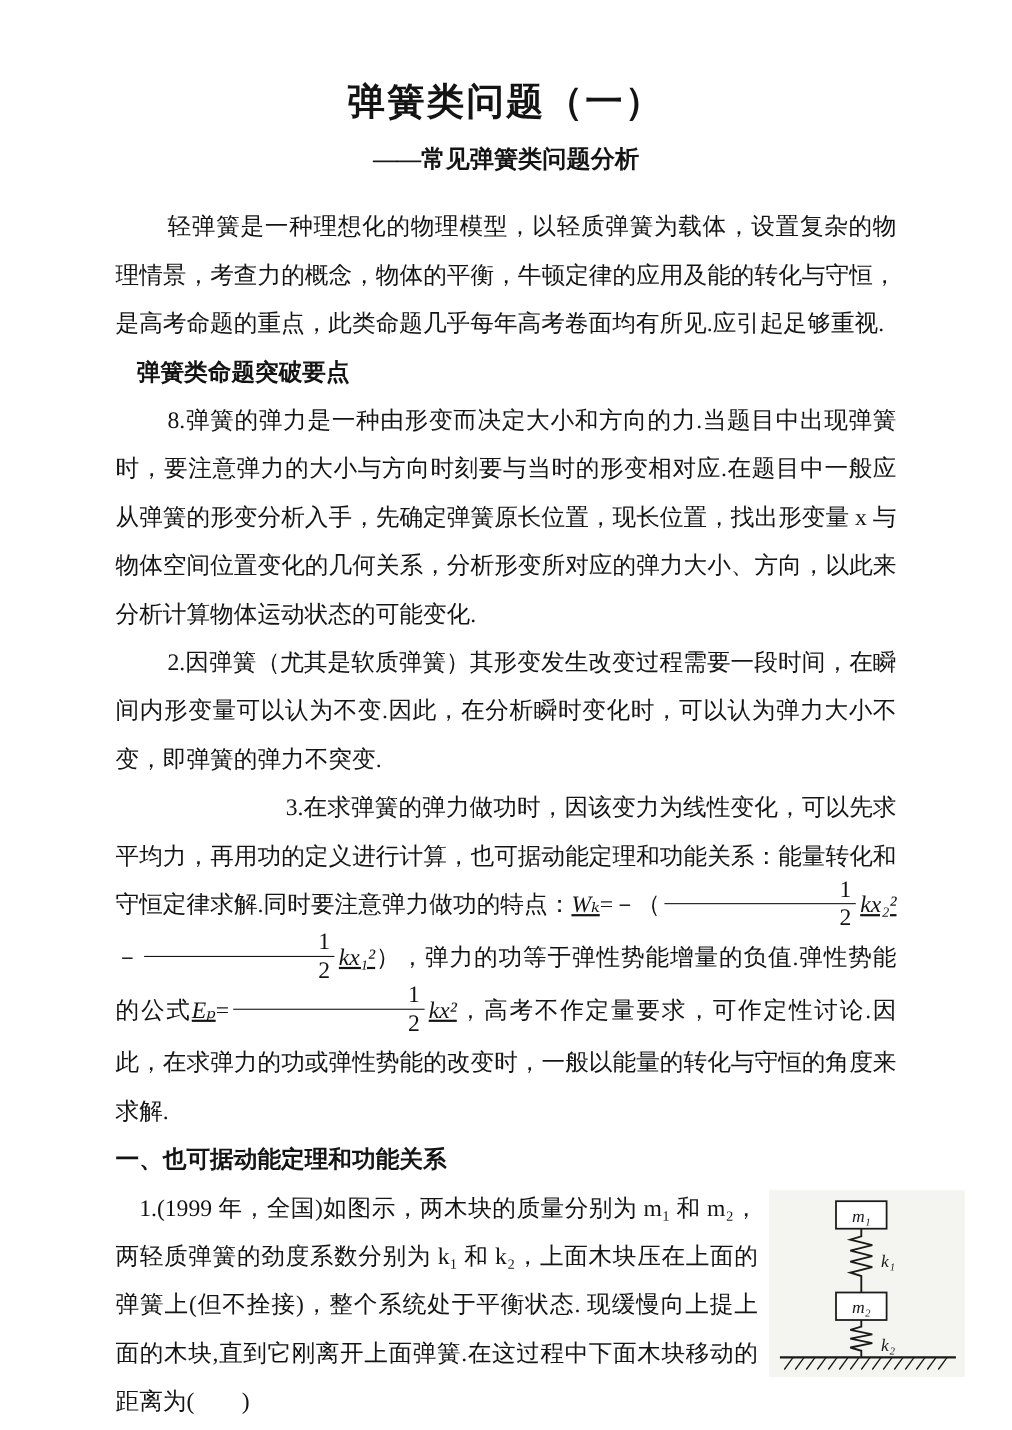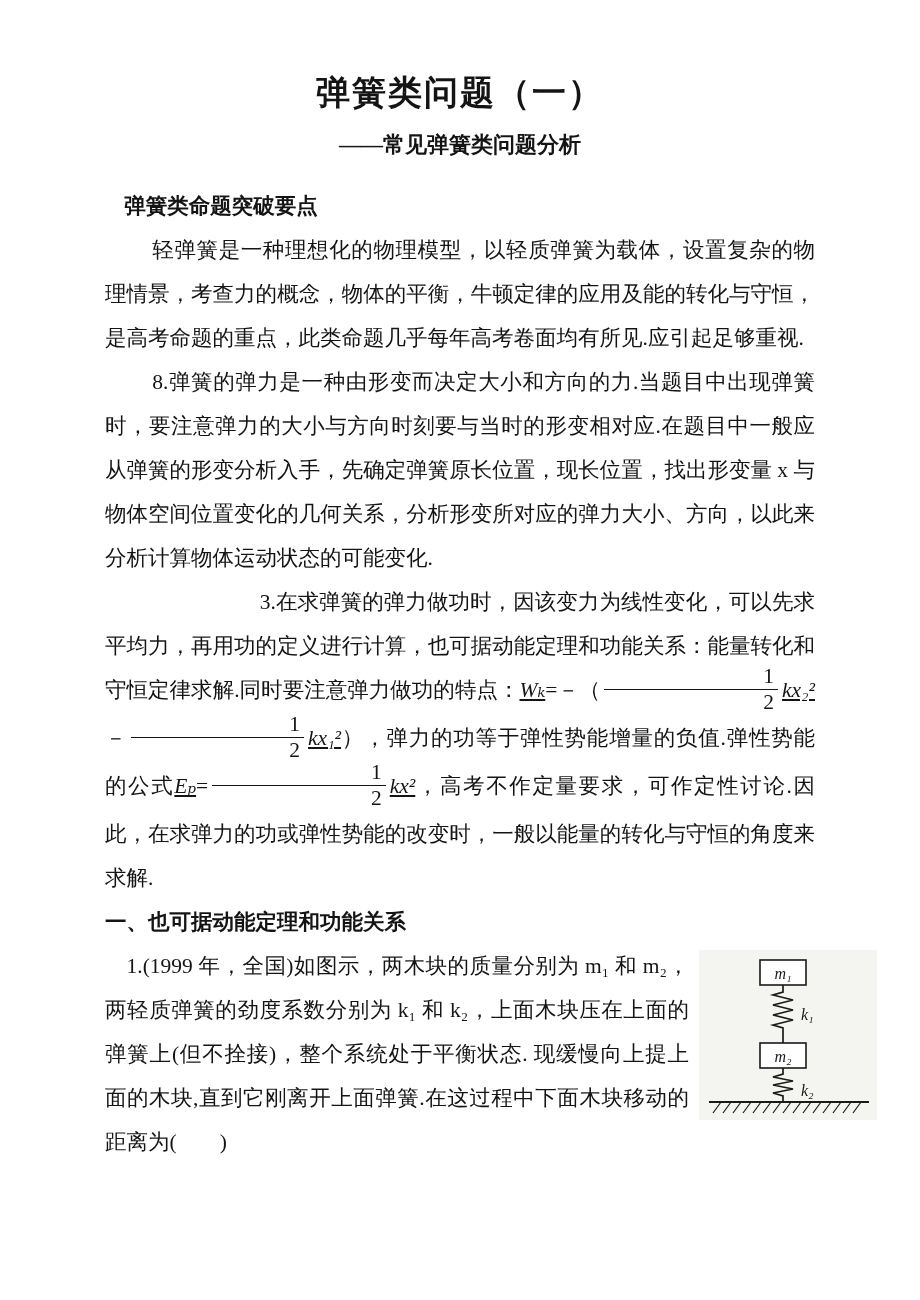--- a/index.html
+++ b/index.html
@@ -90,26 +90,27 @@
 </style>
 </head>
 <body>
 
 <div class="page">
 
   <h1 class="title">弹簧类问题（一）</h1>
 
   <h2 class="subtitle">——常见弹簧类问题分析</h2>
 
+  <p class="body indent2">轻弹簧是一种理想化的物理模型，以轻质弹簧为载体，设置复杂的物理情景，考查力的概念，物体的平衡，牛顿定律的应用及能的转化与守恒，是高考命题的重点，此类命题几乎每年高考卷面均有所见.应引起足够重视.</p>
+
   <p class="body kp-heading hei">弹簧类命题突破要点</p>
-
-  <p class="body indent2">轻弹簧是一种理想化的物理模型，以轻质弹簧为载体，设置复杂的物理情景，考查力的概念，物体的平衡，牛顿定律的应用及能的转化与守恒，是高考命题的重点，此类命题几乎每年高考卷面均有所见.应引起足够重视.</p>
 
   <p class="body indent2">8.弹簧的弹力是一种由形变而决定大小和方向的力.当题目中出现弹簧时，要注意弹力的大小与方向时刻要与当时的形变相对应.在题目中一般应从弹簧的形变分析入手，先确定弹簧原长位置，现长位置，找出形变量 x 与物体空间位置变化的几何关系，分析形变所对应的弹力大小、方向，以此来分析计算物体运动状态的可能变化.</p>
 
+  <p class="body indent2">2.因弹簧（尤其是软质弹簧）其形变发生改变过程需要一段时间，在瞬间内形变量可以认为不变.因此，在分析瞬时变化时，可以认为弹力大小不变，即弹簧的弹力不突变.</p>
 
   <p class="body indent7"><span>3.在求弹簧的弹力做功时，因该变力为线性变化，可以先求平均力，再用功的定义进行计算，也可据动能定理和功能关系：能量转化和守恒定律求解.同时要注意弹力做功的特点：</span><span class="mvar">Wₖ</span><span class="mop">=－（</span><span class="frac"><span class="num">1</span><span class="den">2</span></span><span class="mvar">kx₂²</span><span class="mop">－</span><span class="frac"><span class="num">1</span><span class="den">2</span></span><span class="mvar">kx₁²</span><span class="mop">），</span><span>弹力的功等于弹性势能增量的负值.弹性势能的公式</span><span class="mvar">Eₚ</span><span class="mop">=</span><span class="frac"><span class="num">1</span><span class="den">2</span></span><span class="mvar">kx²</span><span>，高考不作定量要求，可作定性讨论.因此，在求弹力的功或弹性势能的改变时，一般以能量的转化与守恒的角度来求解.</span></p>
 
 
   <p class="body sec-heading hei">一、也可据动能定理和功能关系</p>
 
   <p class="body indent1">
     <span class="figure">
       <svg viewBox="0 0 178 170" xmlns="http://www.w3.org/2000/svg">
 

